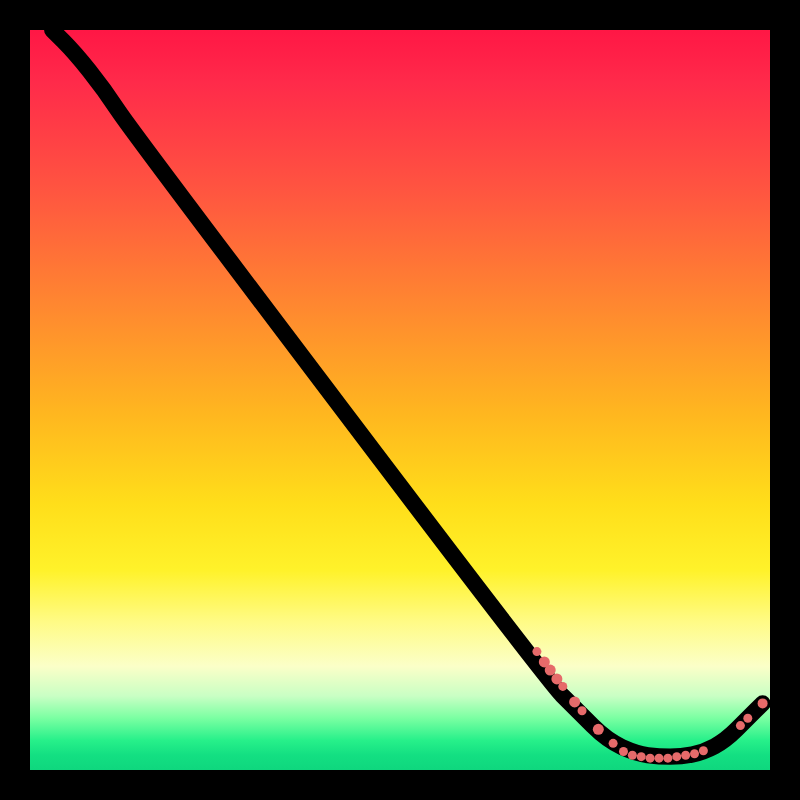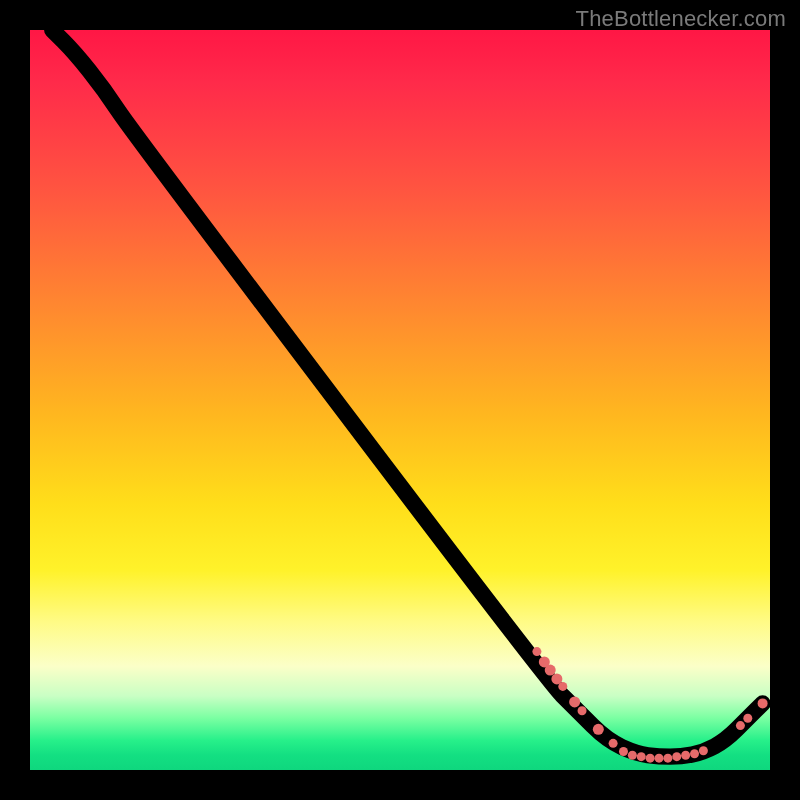--- a/index.html
+++ b/index.html
@@ -72,21 +72,20 @@
   }
   .data-dot {
     fill: #e66a6a;
     stroke: none;
   }
 </style>
 </head>
 <body>
 
 <div class="chart-wrap">
-  <span class="attribution">TheBottlenecker.com</span>
 
   <div class="plot-area">
     <div class="bg-gradient"></div>
     <svg class="curve-svg" viewBox="0 0 100 100" preserveAspectRatio="none">
       <path id="curvePath" class="curve-path" d="M 3.00 0.00 Q 3.00 0.00 4.50 1.50 Q 6.00 3.00 8.00 5.50 Q 10.00 8.00 12.00 11.00 Q 14.00 14.00 42.00 51.00 Q 70.00 88.00 72.00 90.00 Q 74.00 92.00 76.00 94.00 Q 78.00 96.00 80.00 96.90 Q 82.00 97.80 83.50 98.00 Q 85.00 98.20 86.50 98.20 Q 88.00 98.20 89.50 97.90 Q 91.00 97.60 92.50 96.80 Q 94.00 96.00 95.50 94.50 Q 97.00 93.00 98.00 92.00 L 99.00 91.00"></path>
       <g id="dots">
           <circle cx="68.50" cy="84.00" r="0.608" class="data-dot"></circle>
           <circle cx="69.50" cy="85.40" r="0.743" class="data-dot"></circle>
           <circle cx="70.30" cy="86.50" r="0.743" class="data-dot"></circle>
           <circle cx="71.20" cy="87.70" r="0.743" class="data-dot"></circle>

